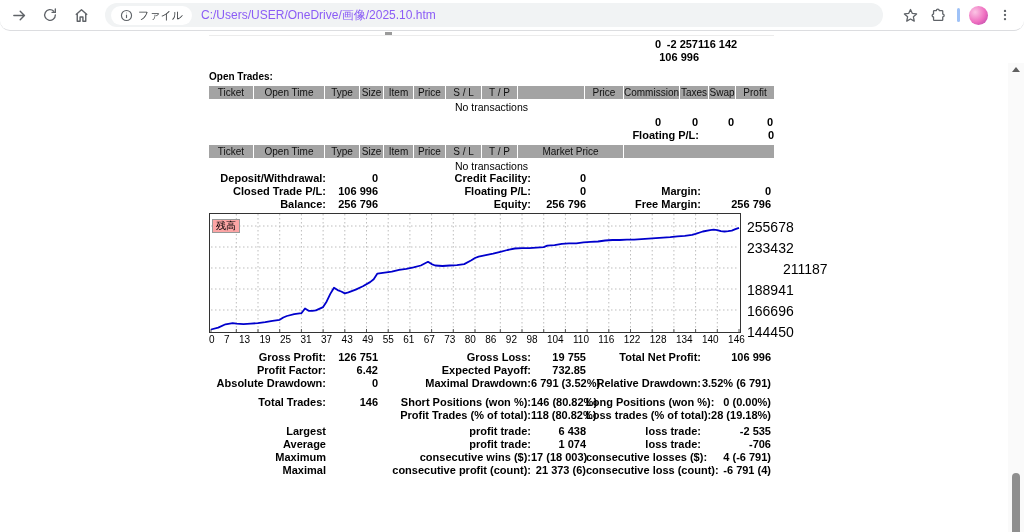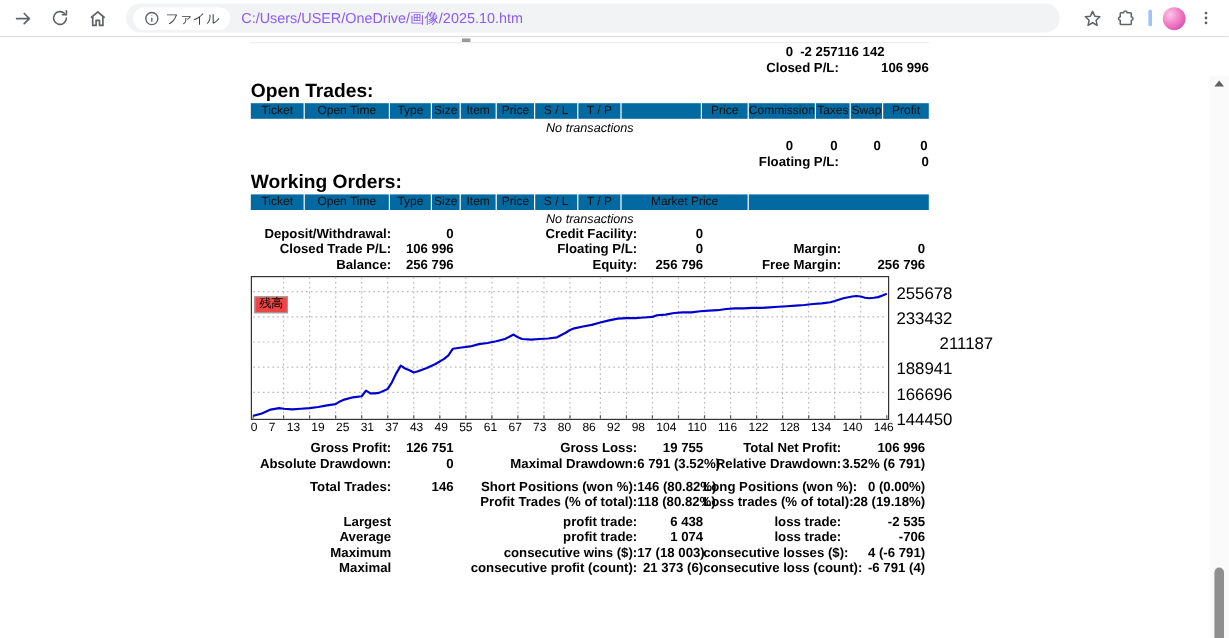--- a/index.html
+++ b/index.html
@@ -1,20 +1,20 @@
 <!DOCTYPE html>
 <html><head>
 <meta charset="utf-8">
 <style>
   html,body{margin:0;padding:0;}
   body{width:1024px;height:532px;overflow:hidden;background:#fff;
        font-family:"Liberation Sans",sans-serif;color:#000;}
   
   .toolbar{height:31px;background:#fff;border-bottom:1px solid #dcdde0;
-           display:flex;align-items:center;padding:0 8px;box-sizing:border-box;}
+           display:flex;align-items:center;padding:0 8px;box-sizing:border-box;border-radius:10px;}
   .navbtn{width:22px;height:22px;display:flex;align-items:center;justify-content:center;
           margin-right:9px;flex:none;}
   .omnibox{flex:1;height:24px;background:#f1f3f4;border-radius:13px;display:flex;
            align-items:center;padding:0 6px 0 6px;margin:0 10px 0 4px;min-width:0;}
   .chip{background:#fff;border-radius:11px;height:19px;display:flex;align-items:center;
         padding:0 9px;margin-right:9px;font-size:11px;color:#3c4043;gap:5px;flex:none;}
   .url{font-size:12px;color:#8b5cf6;white-space:nowrap;overflow:hidden;}
   .tb-ic{flex:none;display:flex;align-items:center;justify-content:center;width:22px;height:22px;margin-left:6px;}
   .pinext{width:3px;height:14px;background:#9fc2f7;border-radius:2px;flex:none;margin-left:8px;}
   .avatar{width:19px;height:19px;border-radius:50%;flex:none;margin-left:9px;
@@ -23,30 +23,30 @@
   .content{position:relative;background:#fff;}
   .report{width:565px;margin-left:209px;padding-top:0;font-size:11px;}
   .remnant{height:4px;border-bottom:1px solid #ececec;position:relative;margin-bottom:2px;}
   .remnant .smudge{position:absolute;left:176px;bottom:0;width:7px;height:3px;background:#9a9a9a;}
   .srow{line-height:13px;}
   .cell{text-align:right;font-weight:bold;white-space:nowrap;font-size:11px;}
   .g6{display:grid;grid-template-columns:117px 52px 153px 55px 115px 70px;}
   .g4{display:grid;grid-template-columns:452px 37px 36px 39px;}
   .g2{display:grid;grid-template-columns:490px 75px;}
   .hrow{display:flex;gap:1px;margin:3px 0 2px 0;}
-  .hcell{background:#0369a1;font-size:10px;height:13px;line-height:13px;text-align:center;
+  .hcell{background:#a3a3a3;font-size:10px;height:13px;line-height:13px;text-align:center;
          color:#111;flex:none;white-space:nowrap;overflow:hidden;}
-  .title{font-weight:bold;font-size:16px;line-height:12px;}
-  .notrans{text-align:center;font-size:10.5px;height:12px;line-height:12px;color:#000;font-style:italic;}
+  .title{font-weight:bold;font-size:10px;line-height:12px;}
+  .notrans{text-align:center;font-size:10.5px;height:12px;line-height:12px;color:#000;}
   
   .chart{position:relative;margin-top:2px;}
   .plot{width:532px;height:120px;border:1px solid #333;position:relative;box-sizing:border-box;background:#fff;}
   .plot svg{position:absolute;left:0;top:0;}
-  .chartlabel{position:absolute;top:16px;left:2px;border:1px solid #999;font-size:10px;
-              padding:0 3px;line-height:12px;background:#ef4444;}
+  .chartlabel{position:absolute;top:5px;left:2px;border:1px solid #999;font-size:10px;
+              padding:0 3px;line-height:12px;background:#fca5a5;}
   .ylab{position:absolute;left:538px;font-size:14px;line-height:10px;white-space:nowrap;}
   .xlabels{width:536px;display:flex;justify-content:space-between;font-size:10px;
            margin-top:1px;line-height:11px;}
   .xlabels span{text-align:center;}
   
   .sbar{position:absolute;right:0;top:32px;width:16px;height:500px;background:#fafafa;}
   .sbtn{position:absolute;left:0;width:16px;height:12px;display:flex;align-items:center;justify-content:center;}
   .tri-up{width:0;height:0;border-left:4px solid transparent;border-right:4px solid transparent;border-bottom:5px solid #606060;}
   .sthumb{position:absolute;left:4px;top:410px;width:8px;height:80px;background:#8f8f8f;border-radius:4px;}
 </style>
@@ -110,21 +110,20 @@
         <span class="smudge"></span>
       </div>
 
     <div class="srow g4">
         <span class="cell">0</span>
         <span class="cell">-2 257</span>
         <span class="cell">116 142</span>
       </div>
 
     <div class="srow g2">
-      <span class="cell">Closed P/L:</span>
       <span class="cell">106 996</span>
     </div>
 
     <div class="title" style="margin-top:7px;">Open Trades:</div>
     <div class="hrow">
         <span class="hcell" style="width: 44px;">Ticket</span>
         <span class="hcell" style="width: 70px;">Open Time</span>
         <span class="hcell" style="width: 34px;">Type</span>
         <span class="hcell" style="width: 23px;">Size</span>
         <span class="hcell" style="width: 29px;">Item</span>
@@ -144,21 +143,20 @@
         <span class="cell">0</span>
         <span class="cell">0</span>
         <span class="cell">0</span>
         <span class="cell">0</span>
       </div>
     <div class="srow g2">
       <span class="cell">Floating P/L:</span>
       <span class="cell">0</span>
     </div>
 
-    <div class="title" style="margin-top:5px;">Working Orders:</div>
     <div class="hrow">
         <span class="hcell" style="width: 44px;">Ticket</span>
         <span class="hcell" style="width: 70px;">Open Time</span>
         <span class="hcell" style="width: 34px;">Type</span>
         <span class="hcell" style="width: 23px;">Size</span>
         <span class="hcell" style="width: 29px;">Item</span>
         <span class="hcell" style="width: 31px;">Price</span>
         <span class="hcell" style="width: 35px;">S / L</span>
         <span class="hcell" style="width: 35px;">T / P</span>
         <span class="hcell" style="width: 105px;">Market Price</span>
@@ -294,20 +292,28 @@
     <div style="margin-top:6px;">
         <div class="srow g6">
           <span class="cell">Gross Profit:</span>
           <span class="cell">126 751</span>
           <span class="cell">Gross Loss:</span>
           <span class="cell">19 755</span>
           <span class="cell">Total Net Profit:</span>
           <span class="cell">106 996</span>
         </div>
         <div class="srow g6">
+          <span class="cell">Profit Factor:</span>
+          <span class="cell">6.42</span>
+          <span class="cell">Expected Payoff:</span>
+          <span class="cell">732.85</span>
+          <span class="cell"></span>
+          <span class="cell"></span>
+        </div>
+        <div class="srow g6">
           <span class="cell">Absolute Drawdown:</span>
           <span class="cell">0</span>
           <span class="cell">Maximal Drawdown:</span>
           <span class="cell">6 791 (3.52%)</span>
           <span class="cell">Relative Drawdown:</span>
           <span class="cell">3.52% (6 791)</span>
         </div>
       </div>
     <div style="margin-top:6px;">
         <div class="srow g6">

